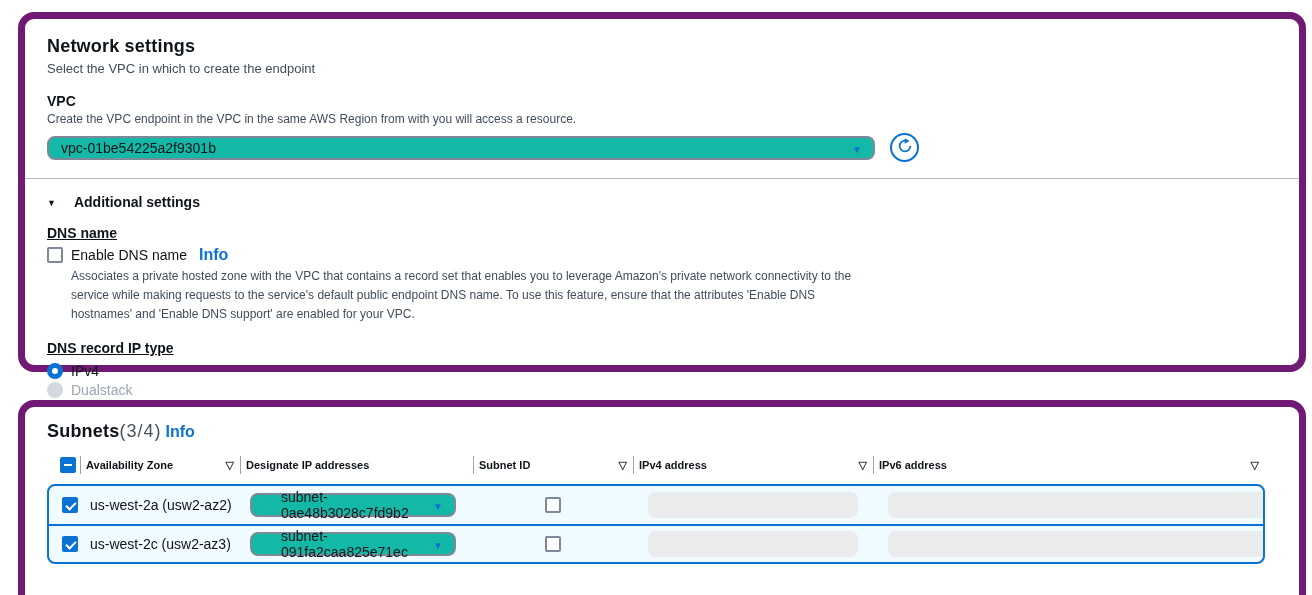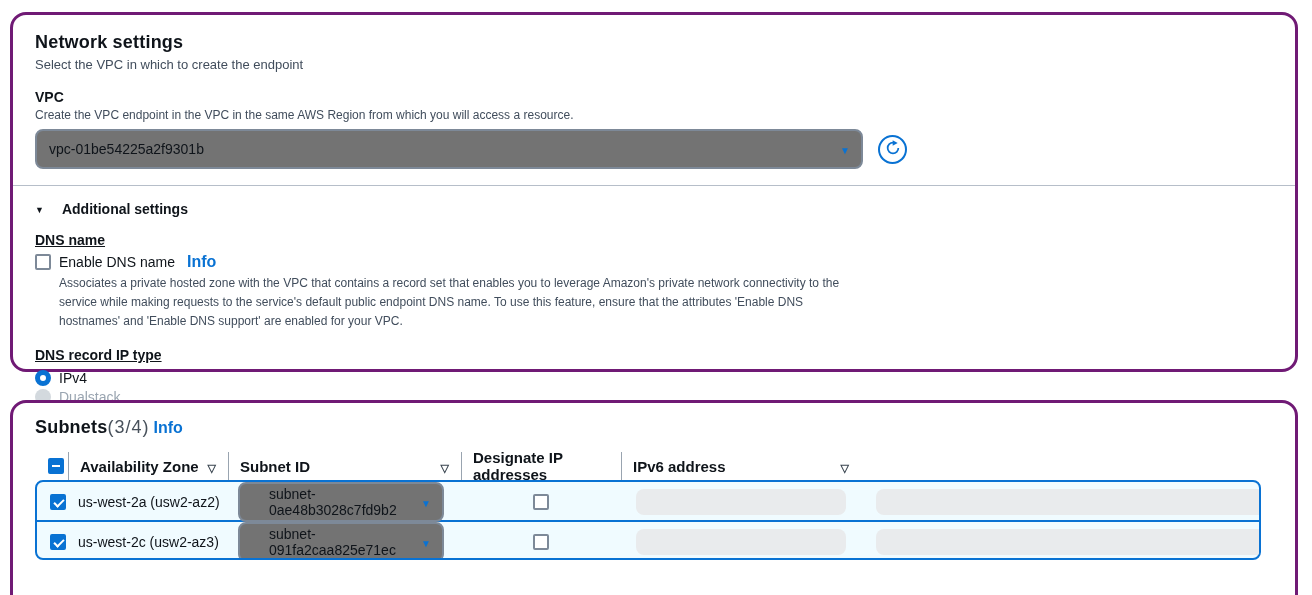--- a/index.html
+++ b/index.html
@@ -1,34 +1,34 @@
 <!DOCTYPE html>
 <html><head>
 <meta charset="utf-8">
 <style>
   * { margin:0; padding:0; box-sizing:border-box; }
   html,body { width:1312px; height:595px; overflow:hidden; background:#fff;
     font-family:"Liberation Sans", sans-serif; color:#0f141a; }
   body { position:relative; }
 
-  .card { position:absolute; left:10px; width:1288px; background:#fff;
-    border:3px solid #701a75; border-radius:16px; }
+  .card { position:absolute; left:18px; width:1288px; background:#fff;
+    border:7px solid #701a75; border-radius:16px; }
   #card-network { top:12px; height:360px; }
   #card-subnets { top:400px; height:240px; }
 
   .card-pad { padding:17px 22px 0 22px; }
 
   h2 { font-size:18px; font-weight:700; color:#0f141a; letter-spacing:.2px; }
   .subtitle { font-size:13px; color:#414d5c; margin-top:4px; }
 
   .field-label { font-size:14px; font-weight:700; margin-top:17px; }
   .field-desc  { font-size:12px; color:#414d5c; margin-top:3px; }
 
   .select-row { margin-top:7px; display:flex; align-items:center; gap:15px; }
-  .select { height:40px; border:2px solid #7d8998; border-radius:8px; background:#737373;
+  .select { height:24px; border:2px solid #7d8998; border-radius:8px; background:#14b8a6;
     display:flex; align-items:center; justify-content:space-between;
     padding:0 11px 0 12px; font-size:14px; color:#0f141a; cursor:pointer; }
   .vpc-select { width:828px; }
 
   .caret-down-icon::before { content:"▼"; color:#0972d3; font-size:10px; line-height:1; }
 
   .refresh-btn { width:29px; height:29px; border:2px solid #0972d3; border-radius:50%;
     background:#fff; display:flex; align-items:center; justify-content:center; cursor:pointer; }
 
   .hr { border-top:1px solid #b6bec9; margin:16px -22px 0 -22px; }
@@ -65,21 +65,21 @@
   .radio-label.disabled { color:#9aa5b1; }
 
   
   .subnets-header { display:flex; align-items:baseline; }
   .counter { font-size:18px; font-weight:400; color:#48515b; letter-spacing:1px; }
 
   .tbl-header { margin:11px 12px 0 0; height:24px;
     display:grid; grid-template-columns:33px 160px 233px 160px 240px 1fr;
     align-items:center; }
   .th { position:relative; height:100%; display:flex; align-items:center;
-    justify-content:space-between; padding:0 12px; font-size:15px; font-weight:700; }
+    justify-content:space-between; padding:0 6px; font-size:11px; font-weight:700; }
   .th.divided::before { content:""; position:absolute; left:0; top:3px; bottom:3px;
     width:1px; background:#99a4b0; }
   .th-check { display:flex; align-items:center; padding-left:13px; }
   .sort-icon { cursor:pointer; }
   .sort-icon::before { content:"▽"; font-size:11px; color:#3a4550; }
 
   .rows-group { margin:7px 12px 0 0; border:2px solid #0972d3; border-radius:8px;
     background:#f0fbff; overflow:hidden; }
   .trow { display:grid; grid-template-columns:31px 160px 233px 160px 240px 1fr;
     height:38px; align-items:center; }
@@ -96,21 +96,21 @@
 </style>
 </head>
 <body>
 
 <section class="card" id="card-network">
   <div class="card-pad">
     <h2>Network settings</h2>
     <div class="subtitle">Select the VPC in which to create the endpoint</div>
 
     <div class="field-label">VPC</div>
-    <div class="field-desc">Create the VPC endpoint in the VPC in the same AWS Region from which you will access a resource.</div>
+    <div class="field-desc">Create the VPC endpoint in the VPC in the same AWS Region from with you will access a resource.</div>
 
     <div class="select-row">
       <div class="select vpc-select">
         <span>vpc-01be54225a2f9301b</span>
         <span class="caret-down-icon"></span>
       </div>
       <button class="refresh-btn">
         <span>
           <svg width="16" height="16" viewBox="0 0 24 24">
             <path d="M12 4 a8 8 0 1 0 8 8" fill="none" stroke="#0972d3" stroke-width="2.6"></path>
@@ -163,25 +163,29 @@
 
     <div class="tbl-header">
       <div class="th-check">
         <span class="checkbox indeterminate"></span>
       </div>
       <div class="th divided">
         <span>Availability Zone</span>
         <span class="sort-icon"></span>
       </div>
       <div class="th divided">
+        <span>Designate IP addresses</span>
+      </div>
+      <div class="th divided">
         <span>Subnet ID</span>
         <span class="sort-icon"></span>
       </div>
       <div class="th divided">
-        <span>Designate IP addresses</span>
+        <span>IPv4 address</span>
+        <span class="sort-icon"></span>
       </div>
       <div class="th divided">
         <span>IPv6 address</span>
         <span class="sort-icon"></span>
       </div>
     </div>
 
     <div class="rows-group">
 
       <div class="trow">

